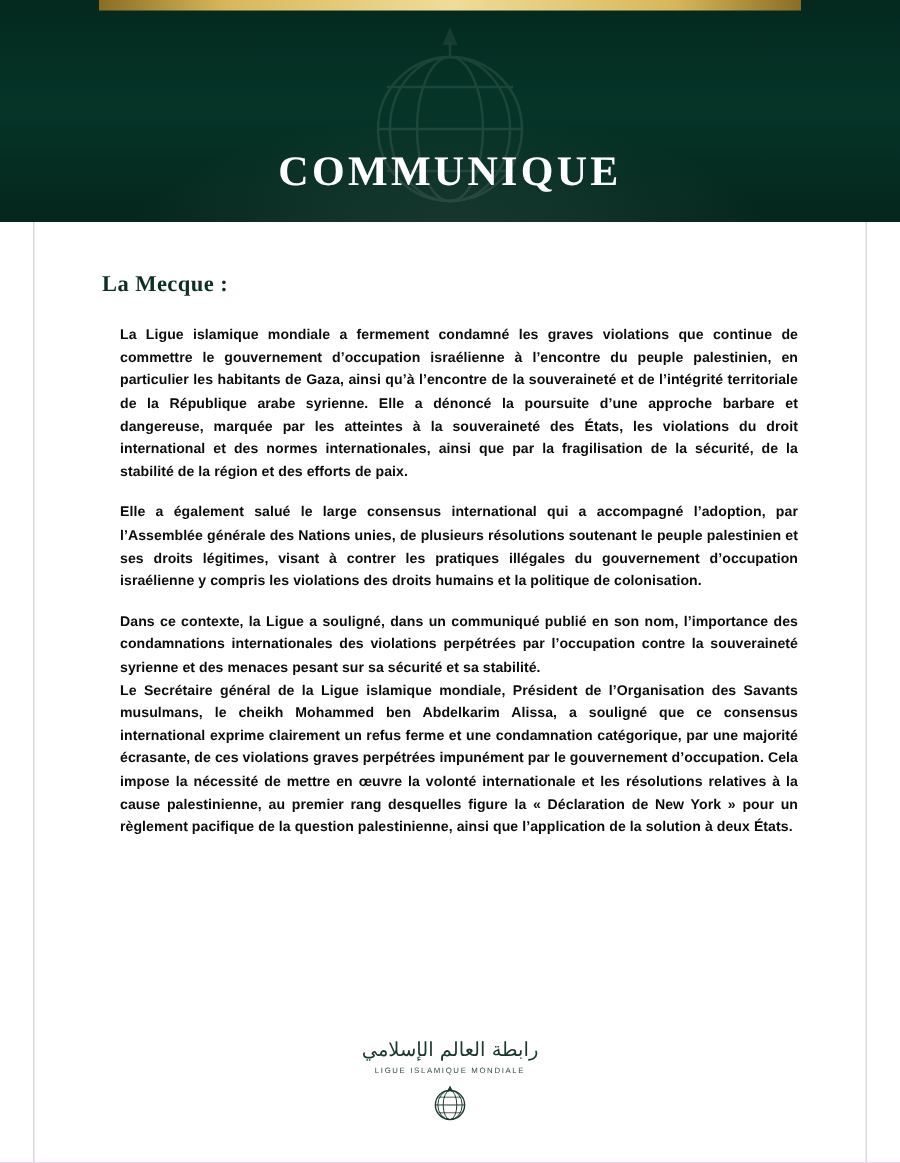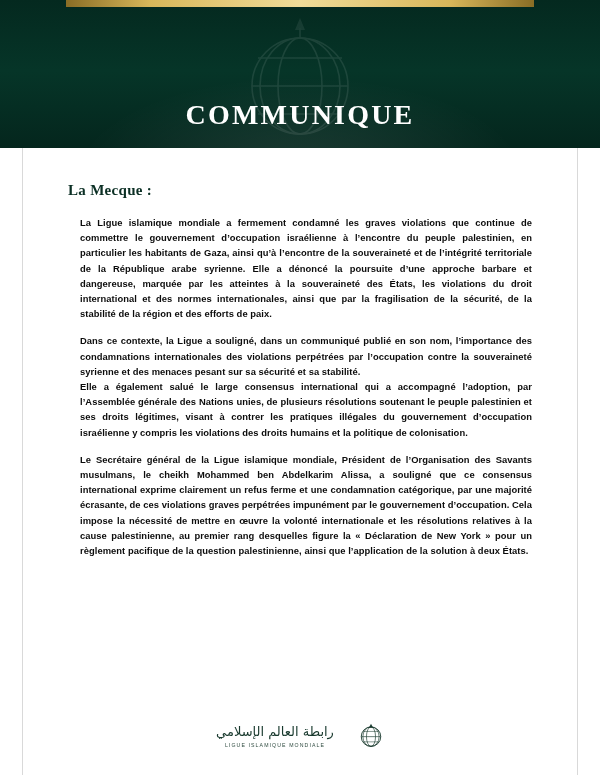--- a/index.html
+++ b/index.html
@@ -113,21 +113,22 @@
 
   
   .footer {
     position: absolute;
     left: 0;
     right: 0;
     bottom: 26px;
     display: flex;
     align-items: center;
     justify-content: center;
-    gap: 24px;
+    gap: 6px;
+    flex-direction: column;
   }
   .footer-arabic {
     font-family: "DejaVu Sans", sans-serif;
     font-size: 13px;
     color: #17382c;
     letter-spacing: 0.5px;
     line-height: 1;
   }
   .footer-caption {
     font-size: 5.2px;
@@ -174,22 +175,22 @@
   </div>
 
   <div class="body-wrap">
     <div class="side-rule left"></div>
     <div class="side-rule right"></div>
 
     <div class="content">
       <div class="city">La Mecque :</div>
 
       <p class="para">La Ligue islamique mondiale a fermement condamné les graves violations que continue de commettre le gouvernement d’occupation israélienne à l’encontre du peuple palestinien, en particulier les habitants de Gaza, ainsi qu’à l’encontre de la souveraineté et de l’intégrité territoriale de la République arabe syrienne. Elle a dénoncé la poursuite d’une approche barbare et dangereuse, marquée par les atteintes à la souveraineté des États, les violations du droit international et des normes internationales, ainsi que par la fragilisation de la sécurité, de la stabilité de la région et des efforts de paix.</p>
+      <p class="para">Elle a également salué le large consensus international qui a accompagné l’adoption, par l’Assemblée générale des Nations unies, de plusieurs résolutions soutenant le peuple palestinien et ses droits légitimes, visant à contrer les pratiques illégales du gouvernement d’occupation israélienne y compris les violations des droits humains et la politique de colonisation.</p>
       <p class="para tight">Dans ce contexte, la Ligue a souligné, dans un communiqué publié en son nom, l’importance des condamnations internationales des violations perpétrées par l’occupation contre la souveraineté syrienne et des menaces pesant sur sa sécurité et sa stabilité.</p>
-      <p class="para">Elle a également salué le large consensus international qui a accompagné l’adoption, par l’Assemblée générale des Nations unies, de plusieurs résolutions soutenant le peuple palestinien et ses droits légitimes, visant à contrer les pratiques illégales du gouvernement d’occupation israélienne y compris les violations des droits humains et la politique de colonisation.</p>
       <p class="para tight">Le Secrétaire général de la Ligue islamique mondiale, Président de l’Organisation des Savants musulmans, le cheikh Mohammed ben Abdelkarim Alissa, a souligné que ce consensus international exprime clairement un refus ferme et une condamnation catégorique, par une majorité écrasante, de ces violations graves perpétrées impunément par le gouvernement d’occupation. Cela impose la nécessité de mettre en œuvre la volonté internationale et les résolutions relatives à la cause palestinienne, au premier rang desquelles figure la « Déclaration de New York » pour un règlement pacifique de la question palestinienne, ainsi que l’application de la solution à deux États.</p>
     </div>
 
     <div class="footer">
       <div class="footer-left">
         <div class="footer-arabic">رابطة العالم الإسلامي</div>
         <div class="footer-caption">LIGUE ISLAMIQUE MONDIALE</div>
       </div>
       <svg class="footer-emblem" viewBox="0 0 40 40">
         <circle cx="20" cy="21" r="15" fill="none" stroke="#17382c" stroke-width="1.4"></circle>

